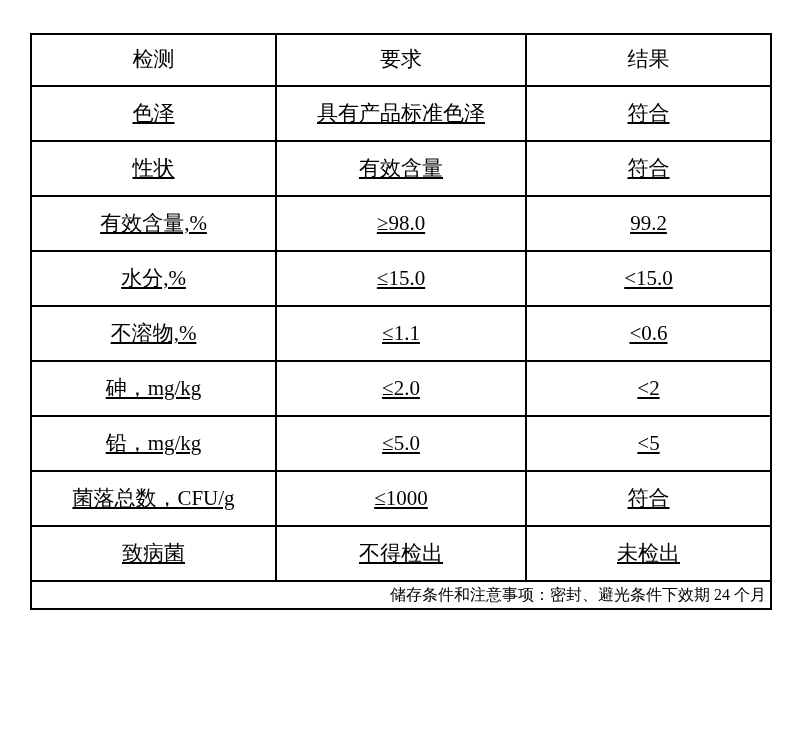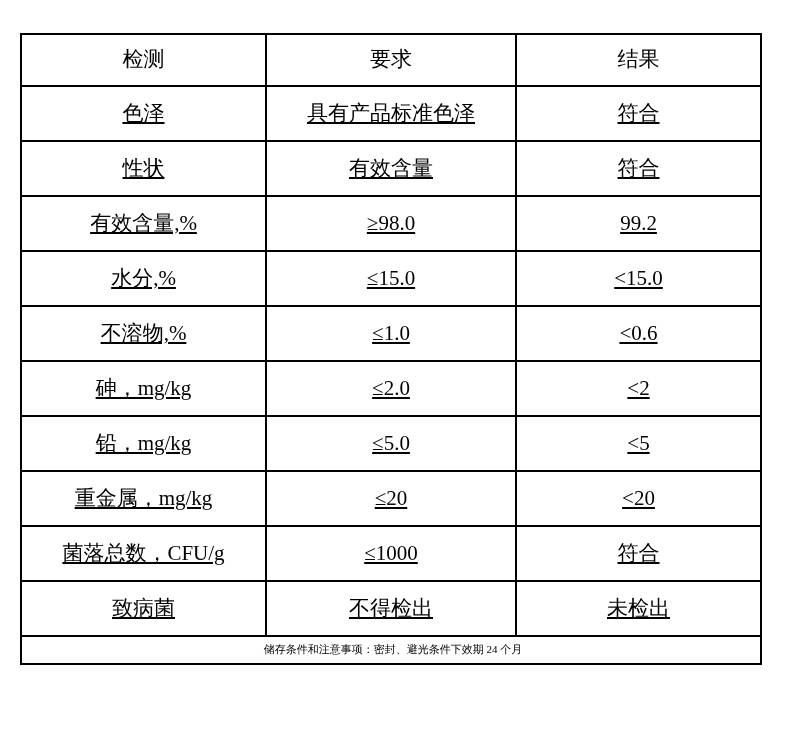--- a/index.html
+++ b/index.html
@@ -15,21 +15,21 @@
   }
   .doc-page {
     position: relative;
     width: 800px;
     height: 750px;
     background: #ffffff;
     overflow: hidden;
   }
   table.report {
     position: absolute;
-    left: 20px;
+    left: 30px;
     top: 33px;
     width: 740px;
     border-collapse: collapse;
     table-layout: fixed;
     background: #ffffff;
   }
   col.c1 { width: 245px; }
   col.c2 { width: 250px; }
   col.c3 { width: 245px; }
   th, td {
@@ -40,22 +40,22 @@
     font-size: 21px;
     line-height: 1.2;
     padding: 0;
     overflow: hidden;
     white-space: nowrap;
   }
   thead th { height: 50px; }
   tbody td { height: 53px; text-decoration: underline; }
   tfoot td.note {
     height: 24px;
-    text-align: center;
-    font-size: 11px;
+    text-align: right;
+    font-size: 16px;
     padding: 1px 4px 1px 8px;
   }
 </style>
 </head>
 <body>
 
 <div class="doc-page">
   <table class="report">
     <colgroup>
       <col class="c1">
@@ -85,37 +85,32 @@
           <td>≥98.0</td>
           <td>99.2</td>
         </tr>
         <tr>
           <td>水分,%</td>
           <td>≤15.0</td>
           <td>&lt;15.0</td>
         </tr>
         <tr>
           <td>不溶物,%</td>
-          <td>≤1.0</td>
+          <td>≤1.1</td>
           <td>&lt;0.6</td>
         </tr>
         <tr>
           <td>砷，mg/kg</td>
           <td>≤2.0</td>
           <td>&lt;2</td>
         </tr>
         <tr>
           <td>铅，mg/kg</td>
           <td>≤5.0</td>
           <td>&lt;5</td>
-        </tr>
-        <tr>
-          <td>重金属，mg/kg</td>
-          <td>≤20</td>
-          <td>&lt;20</td>
         </tr>
         <tr>
           <td>菌落总数，CFU/g</td>
           <td>≤1000</td>
           <td>符合</td>
         </tr>
         <tr>
           <td>致病菌</td>
           <td>不得检出</td>
           <td>未检出</td>

